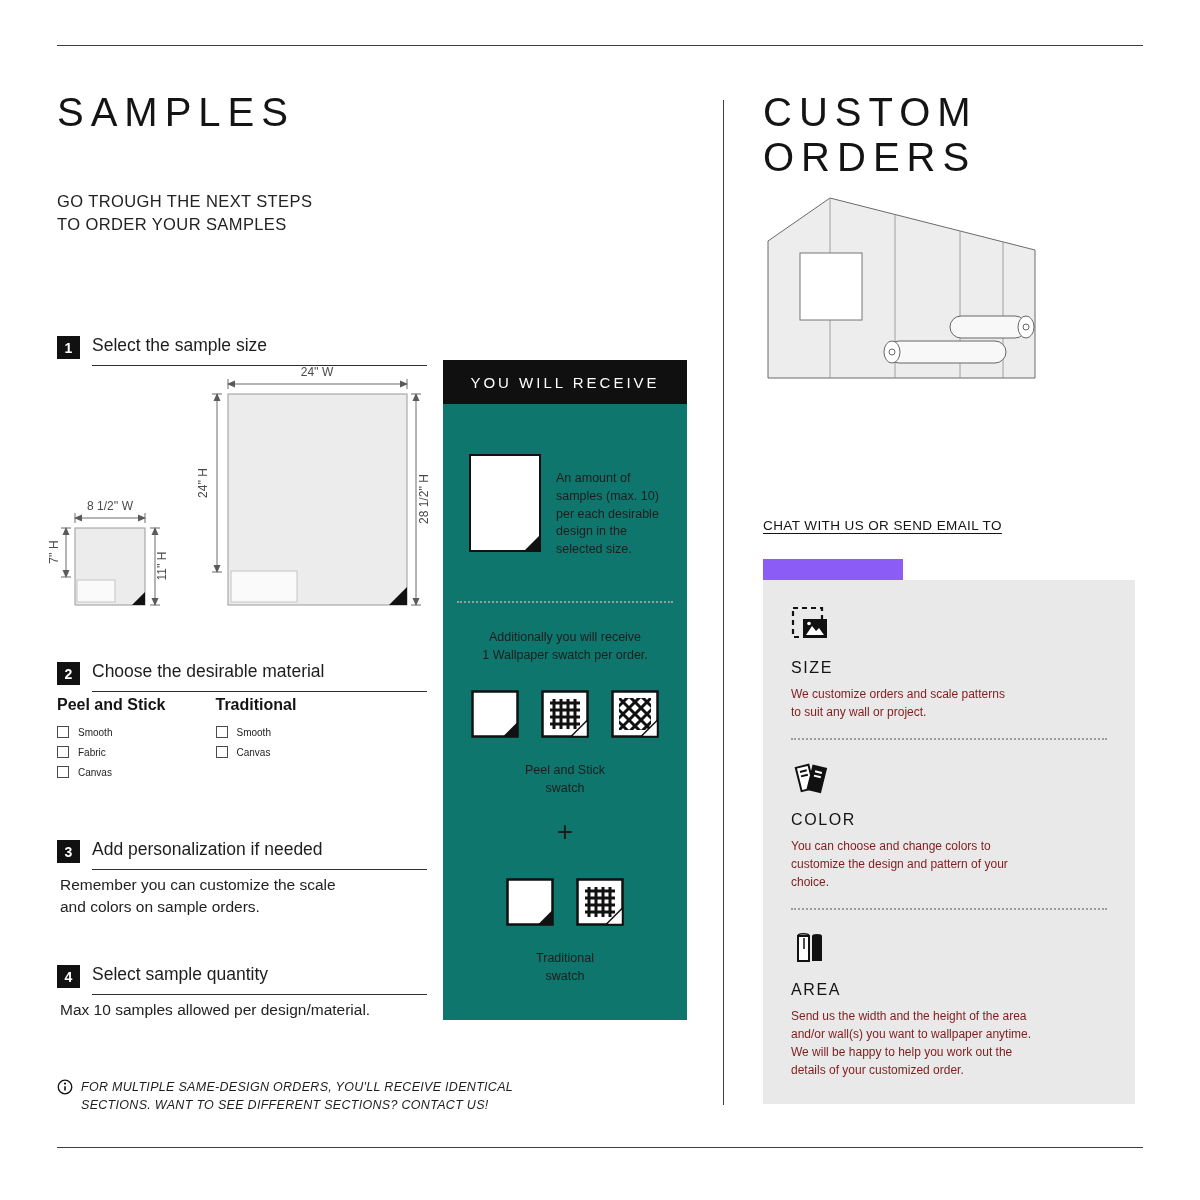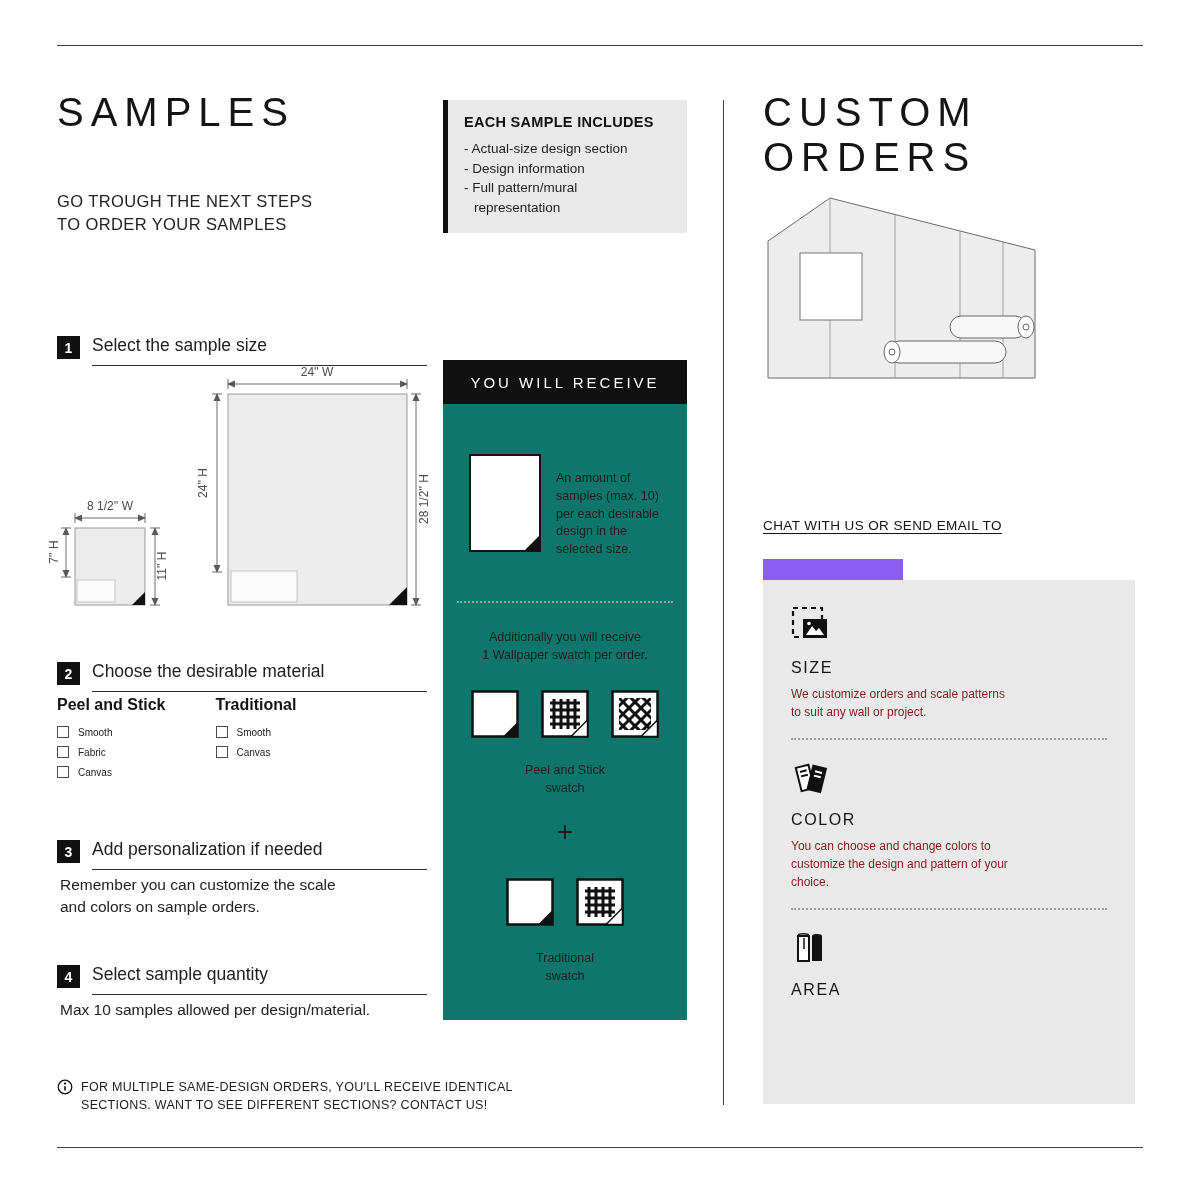--- a/index.html
+++ b/index.html
@@ -36,21 +36,21 @@
 
   .materials { position:absolute; top:606px; left:0; display:flex; gap:50px; }
   .mat-title { font-weight:bold; font-size:16px; margin-bottom:12px; color:#141414; }
   .opt { display:flex; align-items:center; gap:9px; font-size:10px; color:#222; margin-bottom:8px; }
   .checkbox { width:12px; height:12px; border:1.5px solid #4a4a4a; background:#fff; flex:0 0 12px; }
 
   .note { position:absolute; left:3px; font-size:15.5px; line-height:1.45; color:#222; }
   .note-3 { top:784px; } .note-4 { top:909px; }
 
   .footnote { position:absolute; left:57px; top:1078px; width:490px; display:flex; gap:8px; align-items:flex-start; }
-  .footnote-text { font-size:12.5px; letter-spacing:0.3px; line-height:1.45; color:#1d1d1d; }
+  .footnote-text { font-size:12.5px; letter-spacing:0.3px; line-height:1.45; color:#1d1d1d;font-style:italic; }
   .footnote svg { margin-top:1px; flex:0 0 16px; }
 
   
   .includes { background:#e9e9e9; border-left:5px solid #101010; padding:14px 16px 16px; }
   .includes-title { font-size:14.5px; font-weight:bold; letter-spacing:0.3px; margin-bottom:9px; color:#101010; }
   .includes-item { font-size:13.5px; line-height:1.45; color:#1d1d1d; padding-left:10px; text-indent:-10px; }
   .includes-item::before { content:"- "; }
 
   .receive-header { position:absolute; top:260px; left:0; width:244px; height:44px; background:#101010; color:#fff;
                     display:flex; align-items:center; justify-content:center; font-size:15px; letter-spacing:3px; }
@@ -202,27 +202,20 @@
     <svg width="16" height="16">
       <circle cx="8" cy="8" r="6.8" fill="none" stroke="#111" stroke-width="1.3"></circle>
       <line x1="8" y1="7.2" x2="8" y2="11.6" stroke="#111" stroke-width="1.6"></line>
       <circle cx="8" cy="4.6" r="1.1" fill="#111"></circle>
     </svg>
     <div class="footnote-text pl">FOR MULTIPLE SAME-DESIGN ORDERS, YOU'LL RECEIVE IDENTICAL
 SECTIONS. WANT TO SEE DIFFERENT SECTIONS? CONTACT US!</div>
   </div>
 
   <div class="col-mid">
-    <div class="includes">
-      <div class="includes-title">EACH SAMPLE INCLUDES</div>
-      <div class="includes-item pl">Actual-size design section</div>
-      <div class="includes-item pl">Design information</div>
-      <div class="includes-item pl">Full pattern/mural
-representation</div>
-    </div>
 
     <div class="receive-header">YOU WILL RECEIVE</div>
 
     <div class="receive-body">
       <div class="sample-row">
         <div class="sheet"></div>
         <div class="sample-text pl">An amount of samples (max. 10)
 per each desirable design in the
 selected size.</div>
       </div>
@@ -365,16 +358,20 @@
 
       
       <svg width="38" height="38">
         <ellipse cx="12.5" cy="8" rx="5.5" ry="2.2" fill="#fff" stroke="#111" stroke-width="1.6"></ellipse>
         <rect x="7" y="8" width="11" height="25" fill="#fff" stroke="#111" stroke-width="2"></rect>
         <line x1="13" y1="10" x2="13" y2="21" stroke="#111" stroke-width="1.5"></line>
         <rect x="21" y="8" width="10" height="25" fill="#111"></rect>
         <ellipse cx="26" cy="8" rx="5" ry="2" fill="#111"></ellipse>
       </svg>
       <div class="feature-title">AREA</div>
+      <div class="feature-text pl">Send us the width and the height of the area
+and/or wall(s) you want to wallpaper anytime.
+We will be happy to help you work out the
+details of your customized order.</div>
     </div>
   </div>
 
 </div>
 
 </body></html>

